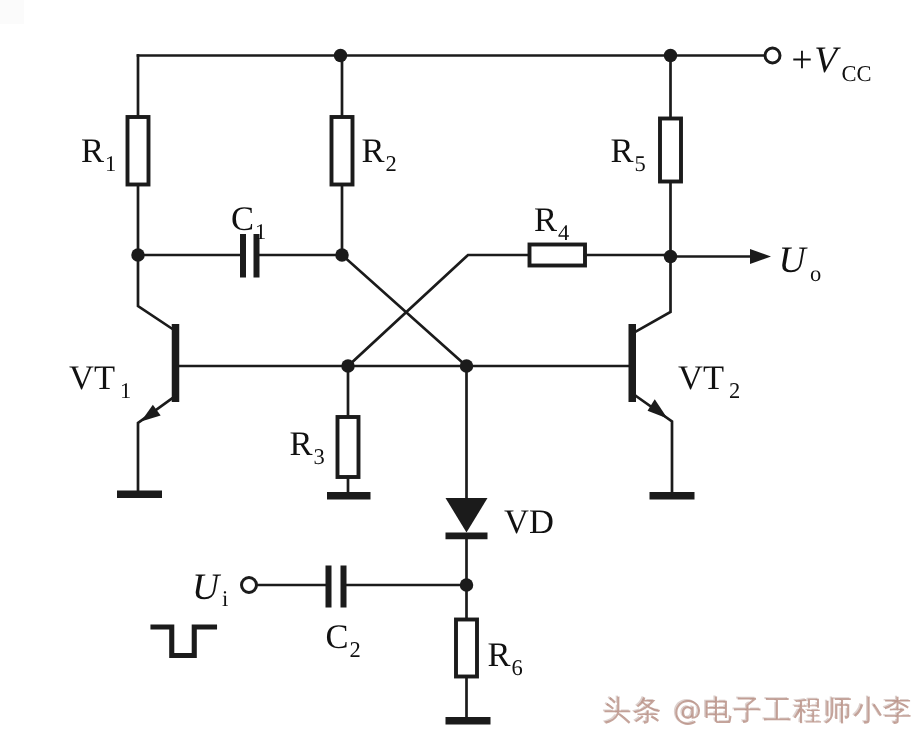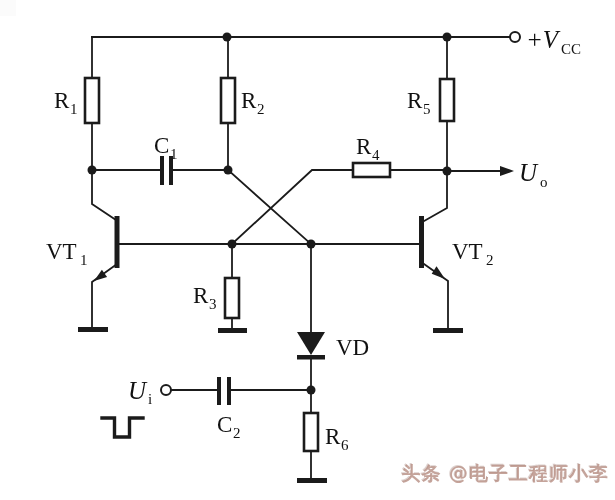--- a/index.html
+++ b/index.html
@@ -14,21 +14,21 @@
   .pulse{stroke:#1b1b1b;stroke-width:3.4;fill:none;stroke-linecap:square;}
   .term{stroke:#1b1b1b;stroke-width:2;fill:#ffffff;}
   text{fill:#111111;font-family:"Liberation Serif", serif;}
   .lbl{font-size:23px;}
   .sub{font-size:15px;}
   .ital{font-style:italic;font-size:25px;}
   .subi{font-size:15px;}
   #watermark{
     position:absolute;right:6px;top:461px;
     font-family:"DejaVu Sans", sans-serif;
-    font-size:19px;font-weight:bold;letter-spacing:1px;
+    font-size:19px;font-weight:normal;letter-spacing:1px;
     color:rgba(178,133,122,0.75);
     text-shadow:1px 1px 0 #ffffff,-1px -1px 0 rgba(120,70,60,0.25);
   }
   #corner-artifact{
     position:absolute;left:0;top:0;width:16px;height:16px;background:#fbfbfb;
   }
 </style>
 </head>
 <body>
 

